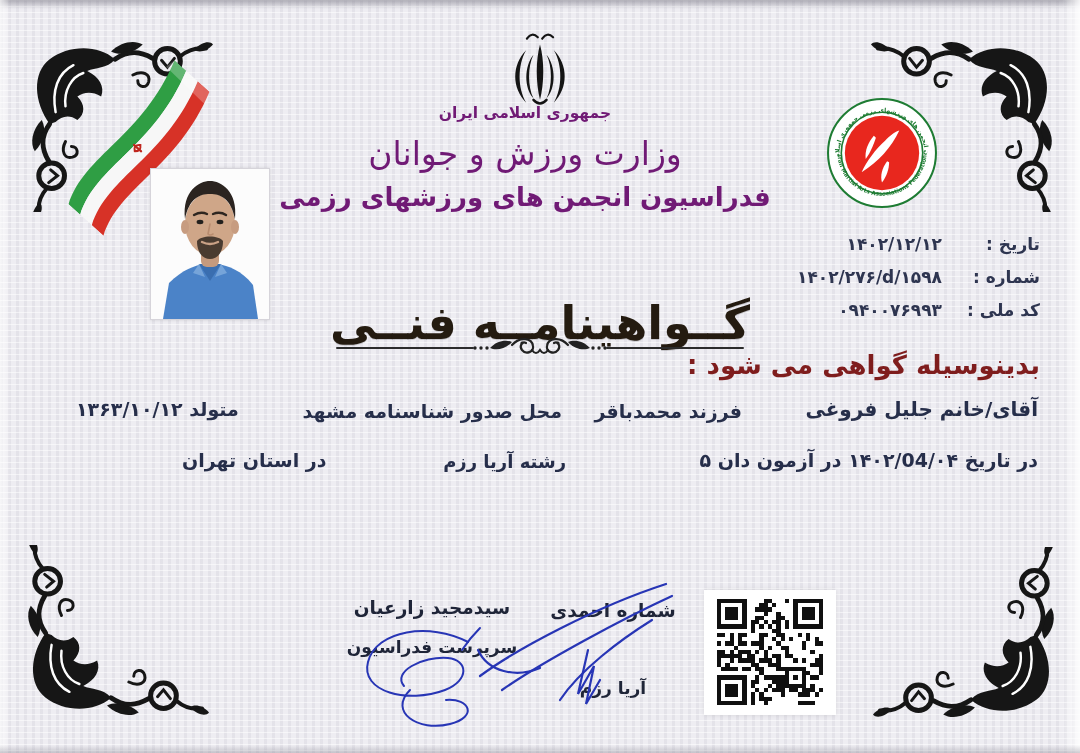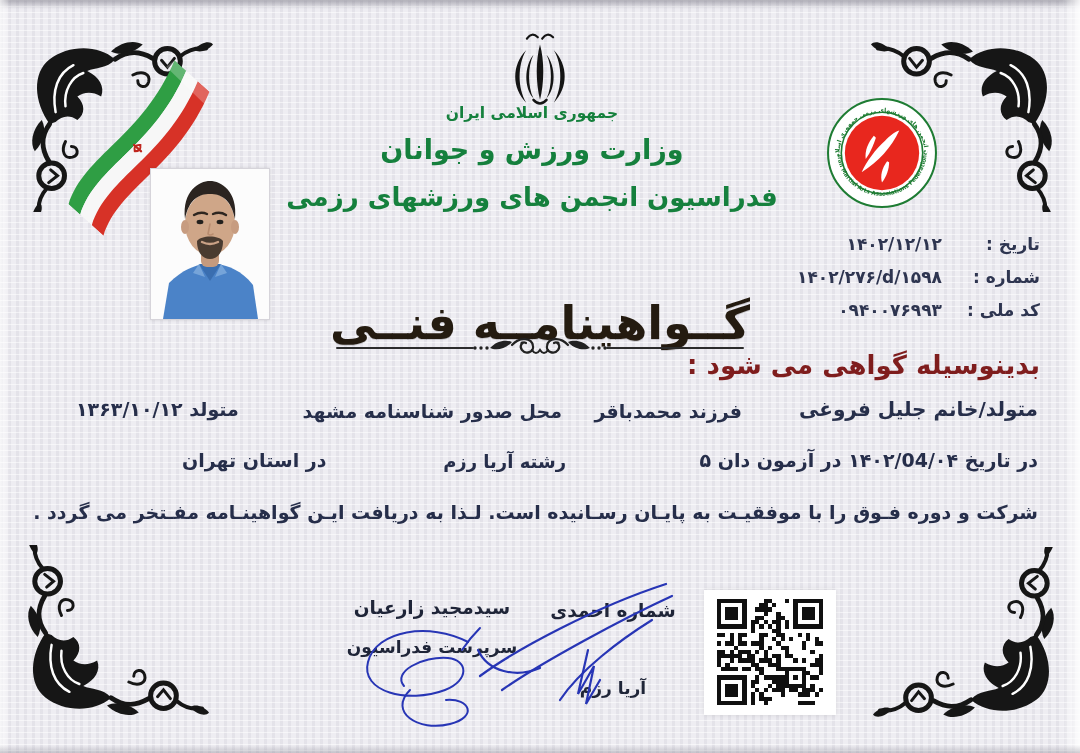--- a/index.html
+++ b/index.html
@@ -24,23 +24,23 @@
 
   .flag{position:absolute;left:50px;top:104px;width:178px;height:88px;transform:rotate(-48deg);}
   .flag svg{width:100%;height:100%;}
 
   .photo{position:absolute;left:150px;top:168px;width:118px;height:150px;background:#fbfbfb;border:1px solid #d6d4da;box-shadow:0 0 3px rgba(0,0,0,.12);}
   .photo svg{width:100%;height:100%;display:block;}
 
   .emblem{position:absolute;left:503px;top:30px;width:74px;height:80px;}
   .emblem svg{width:100%;height:100%;}
 
-  .hdr{position:absolute;left:282px;width:500px;text-align:center;color:#15803d;direction:rtl;}
+  .hdr{position:absolute;left:275px;width:500px;text-align:center;color:#701a75;direction:rtl;}
   .hdr.country{top:104px;font-size:15.5px;font-weight:bold;}
-  .hdr.ministry{top:134px;font-size:27px;font-weight:bold;}
+  .hdr.ministry{top:134px;font-size:33px;font-weight:normal;}
   .hdr.federation{top:182px;font-size:26px;font-weight:bold;}
 
   .fedlogo{position:absolute;left:826px;top:97px;width:112px;height:112px;}
   .fedlogo svg{width:100%;height:100%;}
 
   .meta{position:absolute;right:40px;top:234px;direction:rtl;color:#2e3550;font-weight:bold;font-size:17px;}
   .meta-row{display:flex;gap:24px;margin-bottom:13px;align-items:baseline;}
   .meta-label{width:74px;}
   .meta-value{width:150px;direction:ltr;text-align:right;unicode-bidi:embed;}
 
@@ -305,28 +305,27 @@
       </g>
       <g fill="none" stroke="#222222" stroke-width="2.2" stroke-linecap="round">
         <path d="M42,13 C50,4 62,6 63,14 C64,20 56,23 52,18 C49,14 52,9 56,11"></path>
         <path d="M98,13 C90,4 78,6 77,14 C76,20 84,23 88,18 C91,14 88,9 84,11"></path>
         <path d="M62,18 q4,6 8,0 q4,6 8,0"></path>
       </g>
     </svg>
   </div>
 
   <div class="body-text intro">بدینوسیله گواهی می شود :</div>
-  <div class="body-text f-name">متولد/خانم جلیل فروغی</div>
+  <div class="body-text f-name">آقای/خانم جلیل فروغی</div>
   <div class="body-text f-father">فرزند محمدباقر</div>
   <div class="body-text f-birthplace">محل صدور شناسنامه  مشهد</div>
   <div class="body-text f-birthdate">متولد ۱۳۶۳/۱۰/۱۲</div>
   <div class="body-text f-exam">در تاریخ ۱۴۰۲/04/۰۴  در آزمون دان ۵</div>
   <div class="body-text f-discipline">رشته آریا رزم</div>
   <div class="body-text f-province">در استان  تهران</div>
-  <div class="body-text f-closing">شرکت و دوره  فـوق را با موفقیـت به پایـان رسـانیده است.  لـذا به دریافت ایـن گواهینـامه  مفـتخر می گردد .</div>
 
   <div class="sig sig-l-name">سیدمجید زارعیان</div>
   <div class="sig sig-l-role">سرپرست فدراسیون</div>
   <div class="sig sig-r-name">شماره احمدی</div>
   <div class="sig sig-r-org">آریا رزم</div>
 
   <div class="scribble left">
     <svg viewBox="0 0 165 112">
       <g fill="none" stroke="#2735b5" stroke-width="2" stroke-linecap="round">
         <path d="M118,20 C80,0 26,8 18,40 C10,70 58,82 95,68 C120,58 118,38 98,36 C72,34 42,50 54,64"></path>

